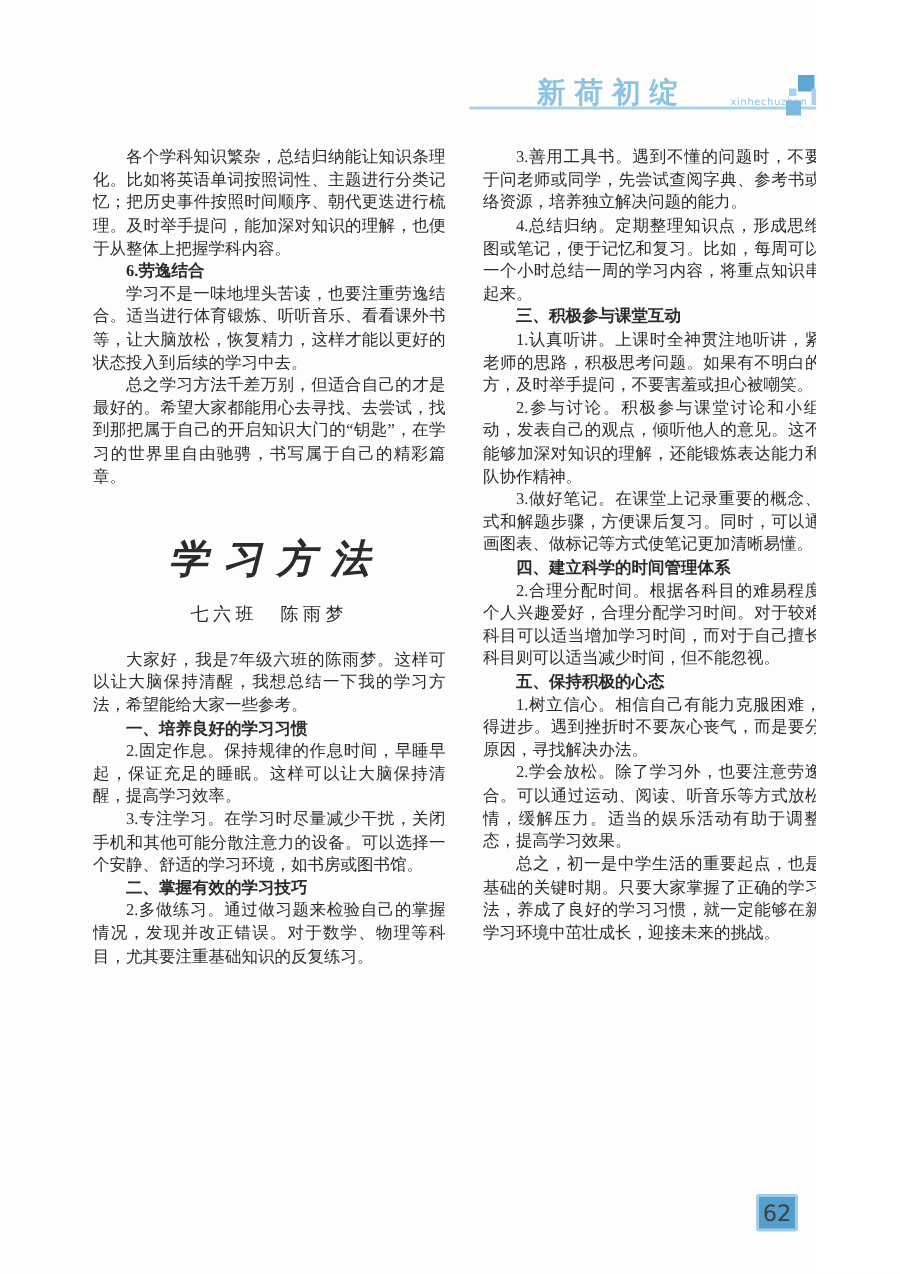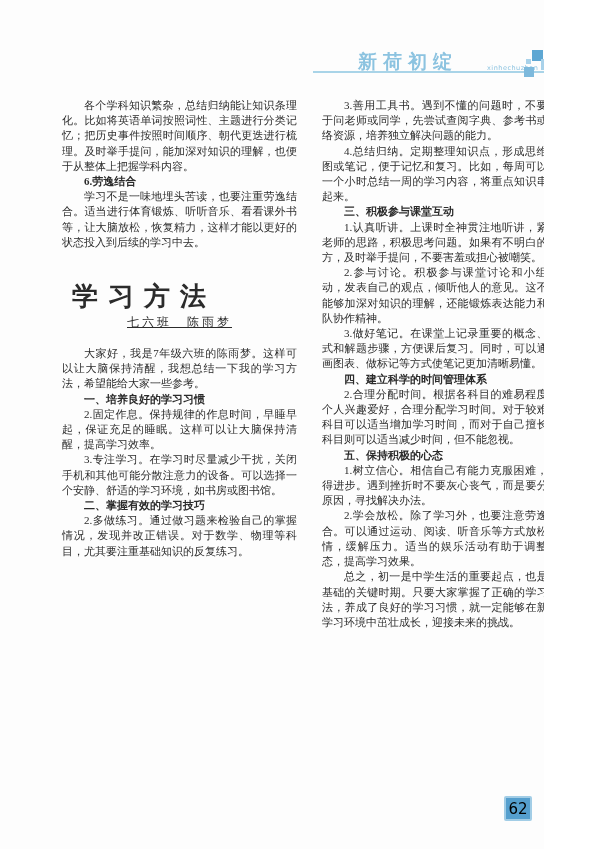--- a/index.html
+++ b/index.html
@@ -33,32 +33,32 @@
   .logo .b3{left:2px;  top:21px; width:10px; height:10px; background:var(--logo-mid);}
   .logo .b4{left:4px;  top:13px; width:5px;  height:5px;  background:var(--logo-light);}
   
   .col{position:absolute; top:98px; font-size:11px; line-height:15.2px; text-align:justify;}
   .col-left{left:62px; width:235px;}
   .col-right{left:322px; width:237px;}
   .blk{margin:0;}
   .blk-p,.blk-h{text-indent:2em;}
   .blk-h{font-weight:bold;}
   .blk-title{
-    text-align:left; text-indent:0; font-size:26px; line-height:34px;
-    font-weight:600; letter-spacing:10px; padding-left:10px; margin:30px 0 0;
+    text-align:center; text-indent:0; font-size:26px; line-height:34px;
+    font-weight:600; letter-spacing:10px; padding-left:10px; margin:30px 0 11px;font-style:italic;
   }
   .blk-author{
     text-align:center; text-indent:0; font-size:12px; line-height:16px;
-    letter-spacing:3px; margin:0 0 16px;text-decoration:underline;
+    letter-spacing:3px; margin:0 0 16px;
   }
   
   .badge{
     position:absolute; left:504px; top:796px; width:24px; height:21px;
     background:var(--badge-bg); border:2px solid var(--badge-border);
-    color:#000000; font-family:"DejaVu Sans",sans-serif; font-size:15px;
+    color:#404040; font-family:"DejaVu Sans",sans-serif; font-size:15px;
     display:flex; align-items:center; justify-content:center; border-radius:2px;
   }
 </style>
 </head>
 <body>
 
 <div class="page">
 
   <div>
     <div class="rule"></div>
@@ -69,20 +69,21 @@
       <div class="b2"></div>
       <div class="b3"></div>
       <div class="b4"></div>
     </div>
   </div>
 
   <div class="col col-left">
       <div class="blk blk-p">各个学科知识繁杂，总结归纳能让知识条理化。比如将英语单词按照词性、主题进行分类记忆；把历史事件按照时间顺序、朝代更迭进行梳理。及时举手提问，能加深对知识的理解，也便于从整体上把握学科内容。</div>
       <div class="blk blk-h">6.劳逸结合</div>
       <div class="blk blk-p">学习不是一味地埋头苦读，也要注重劳逸结合。适当进行体育锻炼、听听音乐、看看课外书等，让大脑放松，恢复精力，这样才能以更好的状态投入到后续的学习中去。</div>
+      <div class="blk blk-p">总之学习方法千差万别，但适合自己的才是最好的。希望大家都能用心去寻找、去尝试，找到那把属于自己的开启知识大门的“钥匙”，在学习的世界里自由驰骋，书写属于自己的精彩篇章。</div>
       <div class="blk blk-title">学习方法</div>
       <div class="blk blk-author">七六班　陈雨梦</div>
       <div class="blk blk-p">大家好，我是7年级六班的陈雨梦。这样可以让大脑保持清醒，我想总结一下我的学习方法，希望能给大家一些参考。</div>
       <div class="blk blk-h">一、培养良好的学习习惯</div>
       <div class="blk blk-p">2.固定作息。保持规律的作息时间，早睡早起，保证充足的睡眠。这样可以让大脑保持清醒，提高学习效率。</div>
       <div class="blk blk-p">3.专注学习。在学习时尽量减少干扰，关闭手机和其他可能分散注意力的设备。可以选择一个安静、舒适的学习环境，如书房或图书馆。</div>
       <div class="blk blk-h">二、掌握有效的学习技巧</div>
       <div class="blk blk-p">2.多做练习。通过做习题来检验自己的掌握情况，发现并改正错误。对于数学、物理等科目，尤其要注重基础知识的反复练习。</div>
     </div>
   <div class="col col-right">

